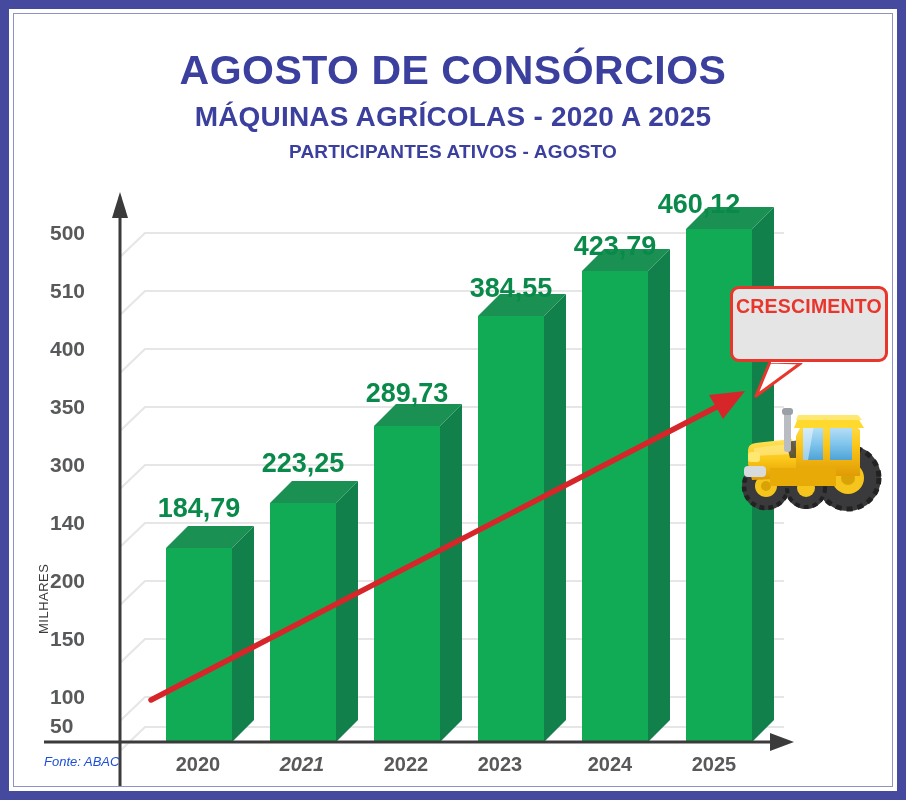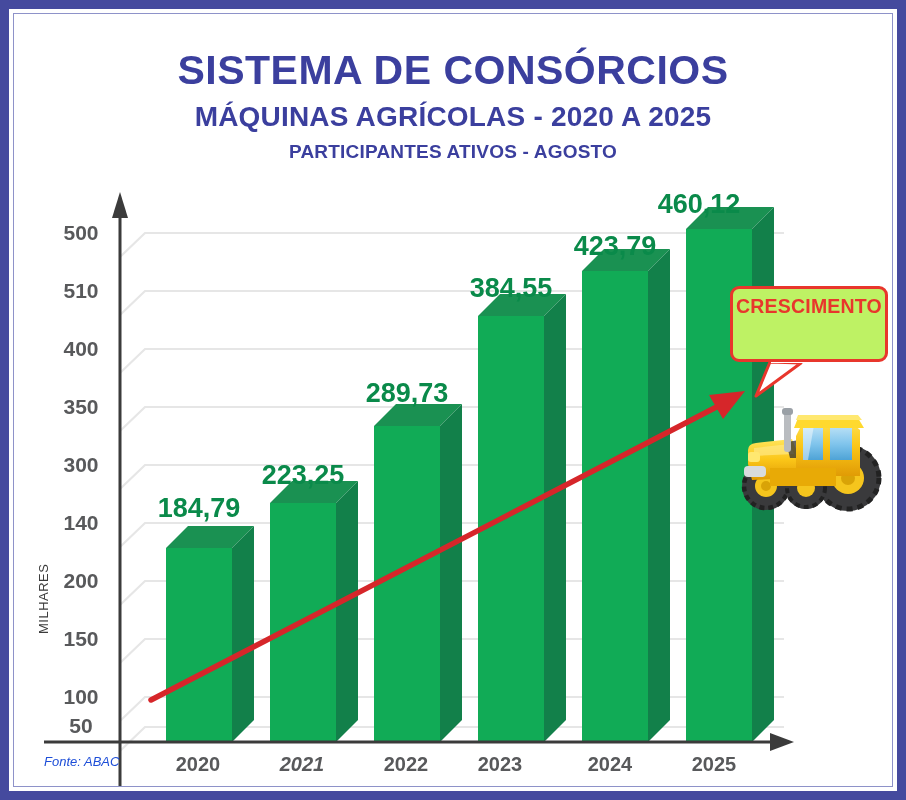--- a/index.html
+++ b/index.html
@@ -28,21 +28,21 @@
   .t3{
     font-size:19px;font-weight:bold;color:#3b3f9e;letter-spacing:.2px;
     margin-top:11px;line-height:1.0;
   }
 
   
   #plot{position:absolute;left:0;top:0;width:898px;height:792px;}
 
   .ylabel-txt{
     position:absolute;font-size:21px;font-weight:bold;color:#58595b;
-    text-align:center;width:62px;
+    text-align:left;width:62px;
   }
   .milhares{
     position:absolute;left:22px;top:620px;
     font-size:13px;font-weight:normal;color:#3b3b3b;
     transform:rotate(-90deg);transform-origin:left top;
     white-space:nowrap;letter-spacing:.5px;
   }
   .xlabel-txt{
     position:absolute;font-size:20px;font-weight:bold;color:#58595b;
     text-align:center;width:90px;top:739px;
@@ -52,40 +52,40 @@
     font-size:13px;font-style:italic;color:#1d4ed8;
   }
   .datalabel{
     position:absolute;font-size:27px;font-weight:bold;color:#0a8a4a;
     text-align:center;width:110px;
   }
 
   
   #callout{
     position:absolute;left:716px;top:272px;width:158px;height:76px;
-    border:3px solid #e8362c;border-radius:9px;background:#bef264;
+    border:3px solid #e8362c;border-radius:9px;background:#e5e5e5;
     box-sizing:border-box;
   }
   #callout .c1{
     color:#e8362c;font-size:19.5px;font-weight:bold;text-align:center;
     margin-top:7px;line-height:1.05;letter-spacing:.2px;
   }
   #callout .c2{
     color:#e8362c;font-size:21px;font-weight:bold;text-align:center;
     margin-top:4px;line-height:1.05;
   }
 </style>
 </head>
 <body>
 
 <div id="frame">
   <div id="inner">
 
     <div class="title-wrap">
-      <div class="t1">SISTEMA DE CONSÓRCIOS</div>
+      <div class="t1">AGOSTO DE CONSÓRCIOS</div>
       <div class="t2">MÁQUINAS AGRÍCOLAS - 2020 A 2025</div>
       <div class="t3">PARTICIPANTES ATIVOS - AGOSTO</div>
     </div>
 
     <div id="plot">
 
       <svg width="898" height="792" viewBox="0 0 898 792" style="position:absolute;left:0;top:0;">
 
         <defs>
           <linearGradient id="glass" x1="0" y1="0" x2="0" y2="1">
@@ -223,21 +223,21 @@
       <div class="ylabel-txt" style="left:36px;top:439px;">300</div>
       <div class="ylabel-txt" style="left:36px;top:497px;">140</div>
       <div class="ylabel-txt" style="left:36px;top:555px;">200</div>
       <div class="ylabel-txt" style="left:36px;top:613px;">150</div>
       <div class="ylabel-txt" style="left:36px;top:671px;">100</div>
       <div class="ylabel-txt" style="left:36px;top:700px;">50</div>
 
       <div class="milhares">MILHARES</div>
 
       <div class="datalabel" style="left:130px;top:479px;">184,79</div>
-      <div class="datalabel" style="left:234px;top:446px;">223,25</div>
+      <div class="datalabel" style="left:234px;top:434px;">223,25</div>
       <div class="datalabel" style="left:338px;top:364px;">289,73</div>
       <div class="datalabel" style="left:442px;top:259px;">384,55</div>
       <div class="datalabel" style="left:546px;top:217px;">423,79</div>
       <div class="datalabel" style="left:630px;top:175px;">460,12</div>
 
       <div class="xlabel-txt" style="left:139px;">2020</div>
       <div class="xlabel-txt" style="left:243px;font-style:italic;">2021</div>
       <div class="xlabel-txt" style="left:347px;">2022</div>
       <div class="xlabel-txt" style="left:441px;">2023</div>
       <div class="xlabel-txt" style="left:551px;">2024</div>

